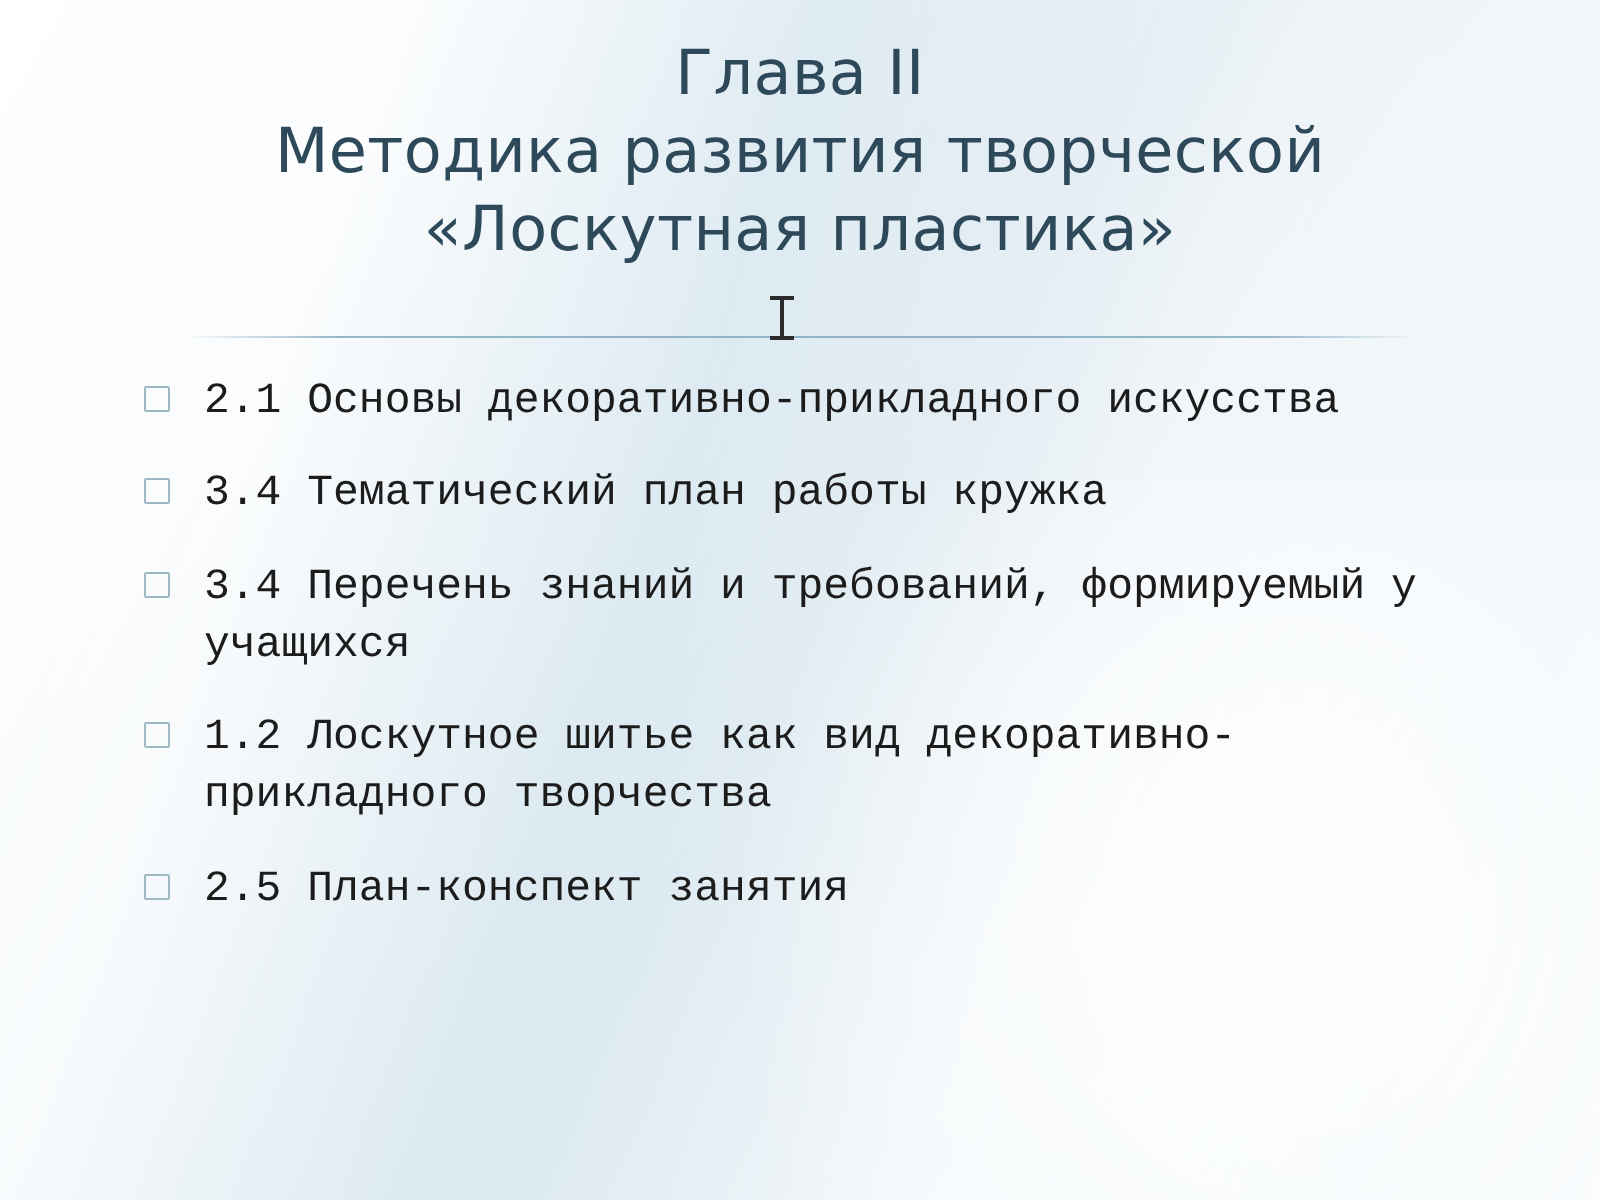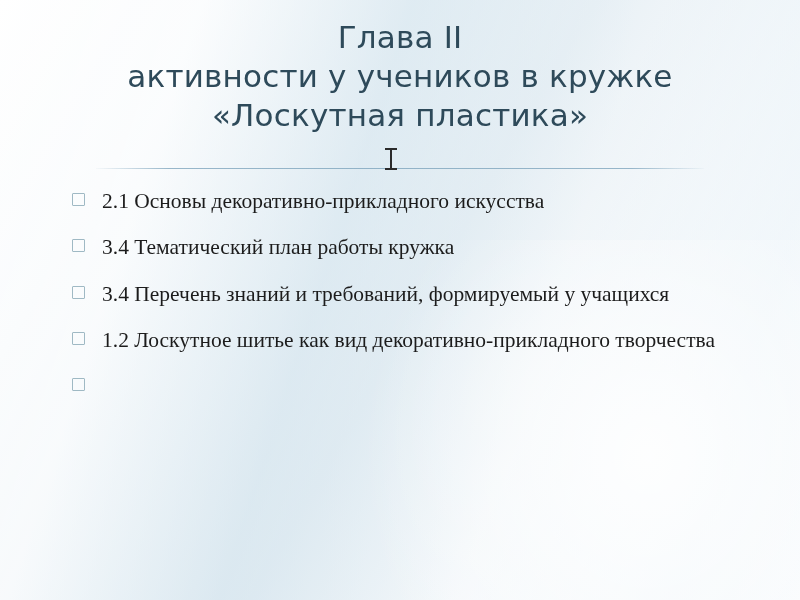--- a/index.html
+++ b/index.html
@@ -97,21 +97,21 @@
     margin-top: 52px;
     padding: 0 64px 0 72px;
   }
   ul.bullets {
     list-style: none;
     margin: 0;
     padding: 0;
   }
   ul.bullets li {
     position: relative;
-    font-family: Liberation Serif, serif;
+    font-family: Liberation Mono, monospace;
     font-size: 21.5px;
     line-height: 1.36;
     color: #1c1c1c;
     padding-left: 30px;
     margin-bottom: 17px;
   }
   ul.bullets li .marker {
     position: absolute;
     left: 0;
     top: 6px;
@@ -158,21 +158,21 @@
 </head>
 <body>
 
 <div class="slide">
 
   <div class="content">
 
     <div class="title-block">
       <h1 class="title">
         <span class="line">Глава II</span>
-        <span class="line">активности у учеников в кружке</span>
+        <span class="line">Методика развития творческой</span>
         <span class="line">«Лоскутная пластика»</span>
       </h1>
     </div>
 
     <div class="title-rule"></div>
 
     <div class="body-block">
       <ul class="bullets">
         <li>
           <span class="marker"></span>
@@ -185,20 +185,21 @@
         <li>
           <span class="marker"></span>
           <span>3.4 Перечень знаний и требований, формируемый у учащихся</span>
         </li>
         <li>
           <span class="marker"></span>
           <span>1.2 Лоскутное шитье как вид декоративно-прикладного творчества</span>
         </li>
         <li>
           <span class="marker"></span>
+          <span>2.5 План-конспект занятия</span>
         </li>
       </ul>
     </div>
 
   </div>
 
   <div class="cursor">
     <div class="cap-top"></div>
     <div class="stem"></div>
     <div class="cap-bottom"></div>

